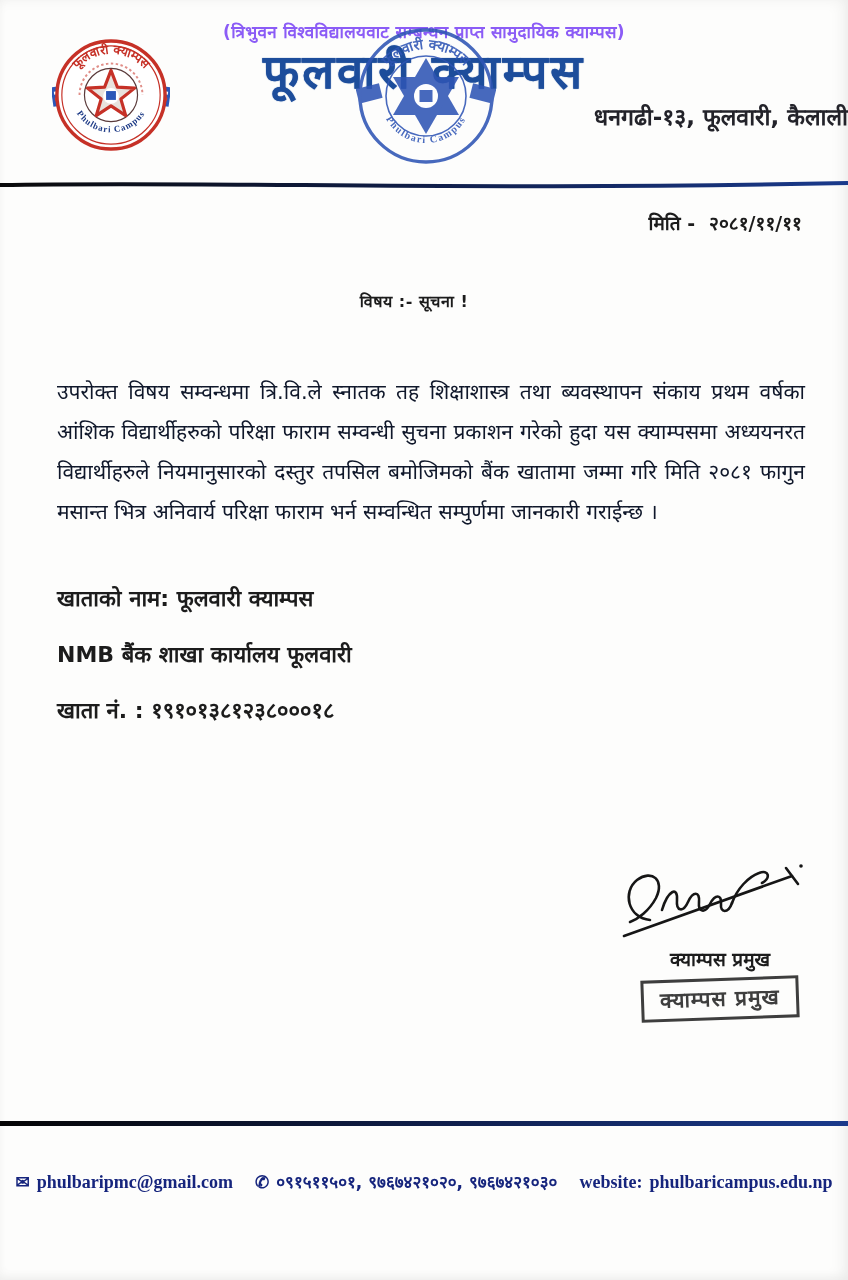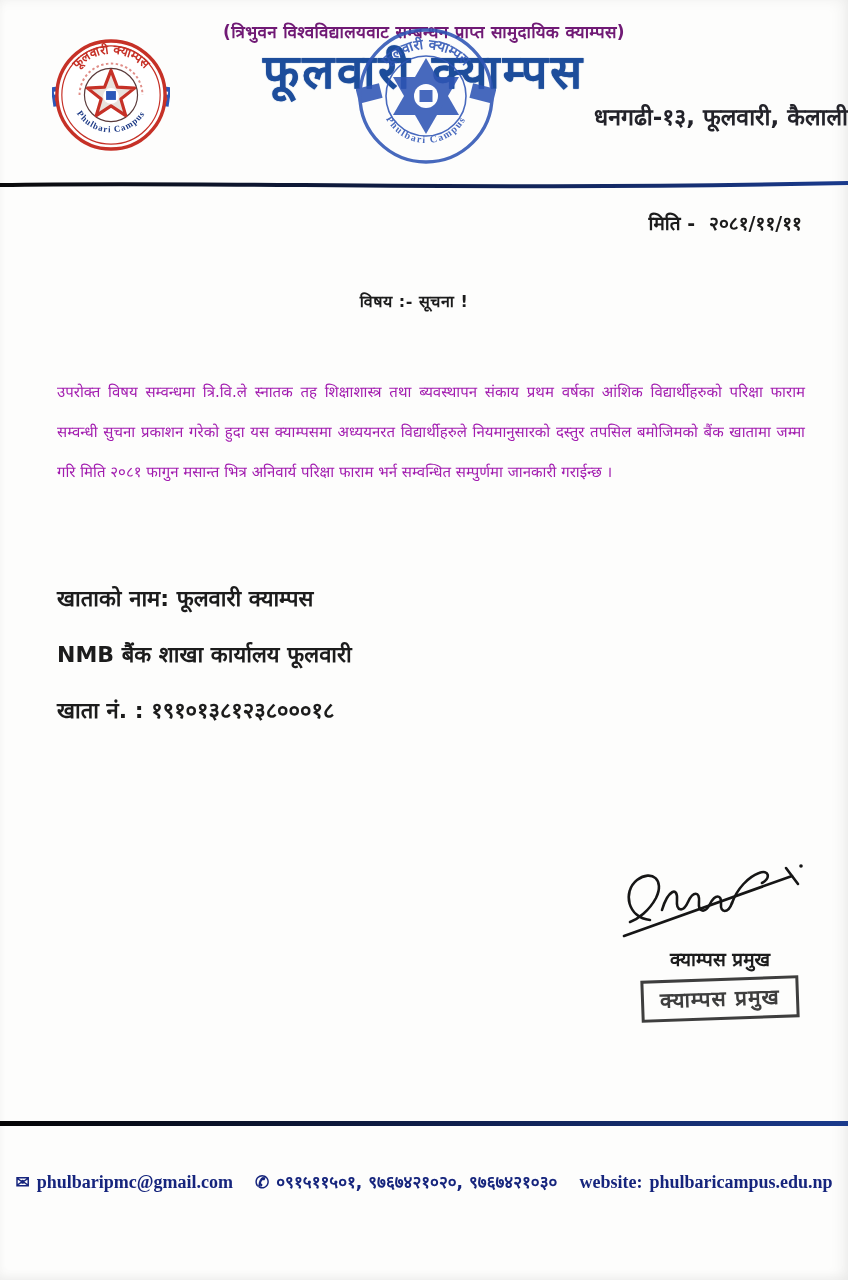--- a/index.html
+++ b/index.html
@@ -9,43 +9,43 @@
     margin:0 auto;
     background:#fdfdfc;
     font-family:"DejaVu Sans","Liberation Serif",sans-serif;
     color:#1c1c1c;
     overflow:hidden;
     box-shadow:inset -6px 0 14px rgba(0,0,0,.05), inset 0 -4px 10px rgba(0,0,0,.03);
   }
   
   .logo{position:absolute;left:52px;top:34px;}
   .header-text{position:absolute;left:0;right:0;top:20px;text-align:center;}
-  .affiliation{font-size:17px;font-weight:bold;color:#701a75;letter-spacing:.3px;}
+  .affiliation{font-size:17px;font-weight:bold;color:#8b5cf6;letter-spacing:.3px;}
   .campus-name{
     margin:4px 0 0 0;
     font-size:47px;line-height:1.05;
     font-weight:bold;color:#1d4d9b;
     letter-spacing:3px;
     text-shadow:0 0 1px #1d4d9b;
   }
   .address{font-size:23px;font-weight:bold;color:#23232a;margin-top:4px;text-align:right;}
   .estd{font-size:20px;font-weight:bold;color:#23232a;margin-top:2px;}
   .round-stamp{position:absolute;left:356px;top:26px;opacity:.88;}
   .header-rule{position:absolute;left:0;top:180px;width:848px;height:12px;}
   
   .meta-left{position:absolute;left:57px;top:198px;font-size:19px;font-weight:bold;line-height:31px;}
   .meta-left .val{margin-left:6px;}
   .meta-date{position:absolute;right:46px;top:210px;font-size:19px;font-weight:bold;}
   .meta-date .val{margin-left:14px;text-align:center;}
   
   .subject{position:absolute;left:0;right:20px;top:290px;text-align:center;font-size:16px;font-weight:bold;letter-spacing:.5px;}
   .body-par{
     position:absolute;left:57px;top:372px;width:748px;margin:0;
-    font-size:15px;line-height:40px;text-align:justify;font-weight:500;
-    color:#a21caf;
+    font-size:21px;line-height:40px;text-align:justify;font-weight:500;
+    color:#0f172a;
   }
   
   .details{position:absolute;left:57px;top:556px;font-weight:bold;}
   .details-heading{margin-left:62px;font-size:22px;}
   .detail-line{font-size:22px;margin-top:26px;}
   
   .sign-block{position:absolute;left:600px;top:856px;width:240px;text-align:center;}
   .signature{display:block;margin:0 auto;}
   .sign-name{font-size:19px;font-weight:bold;margin-top:2px;}
   .sign-title{font-size:19px;font-weight:bold;margin-top:4px;}

